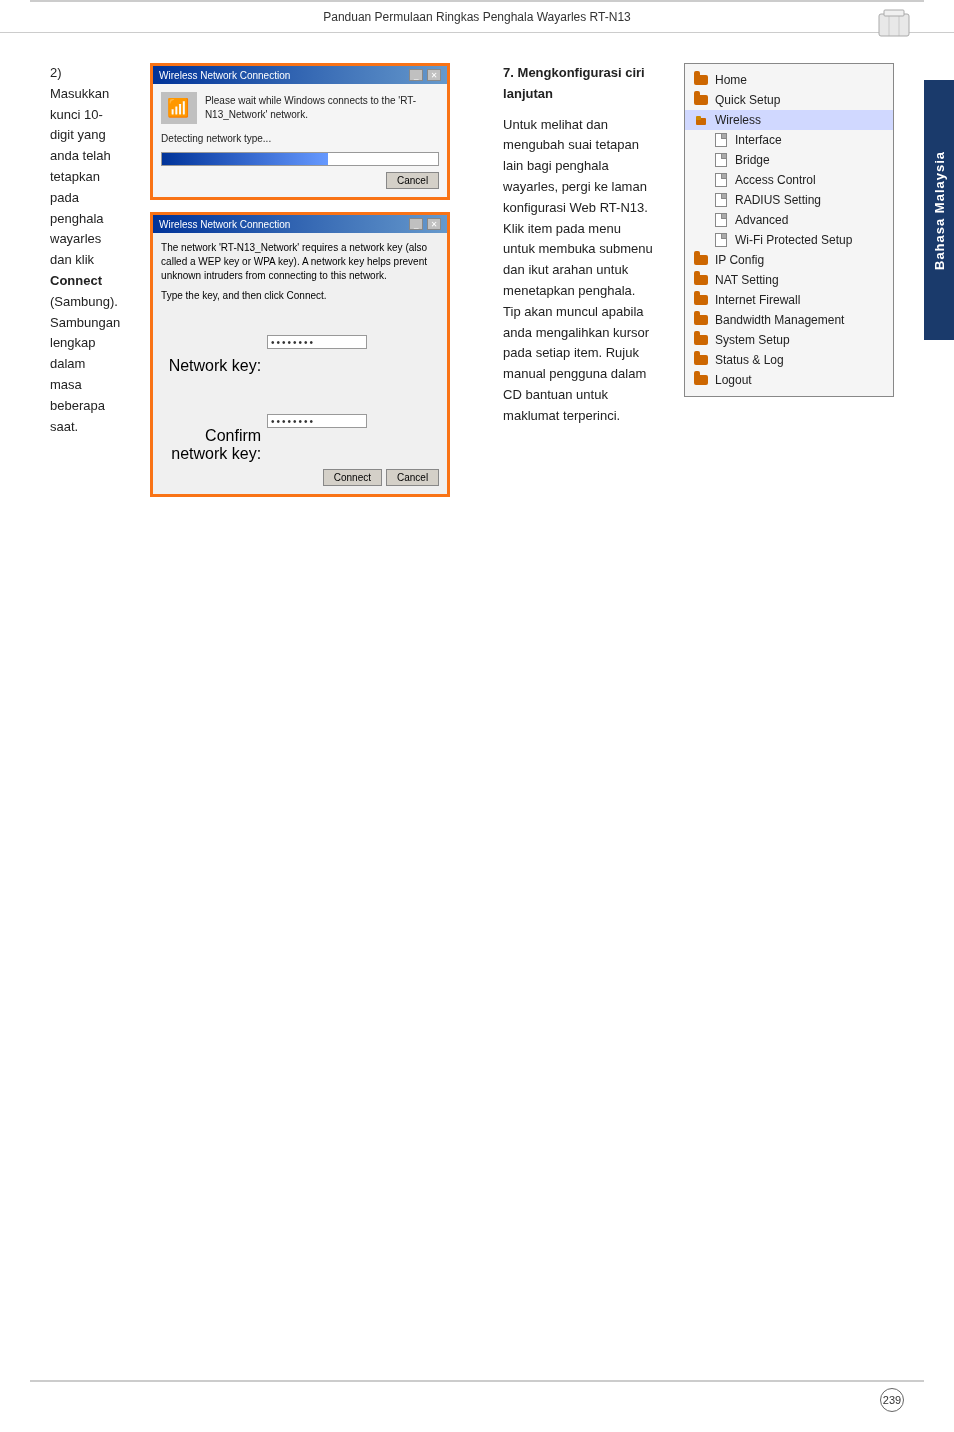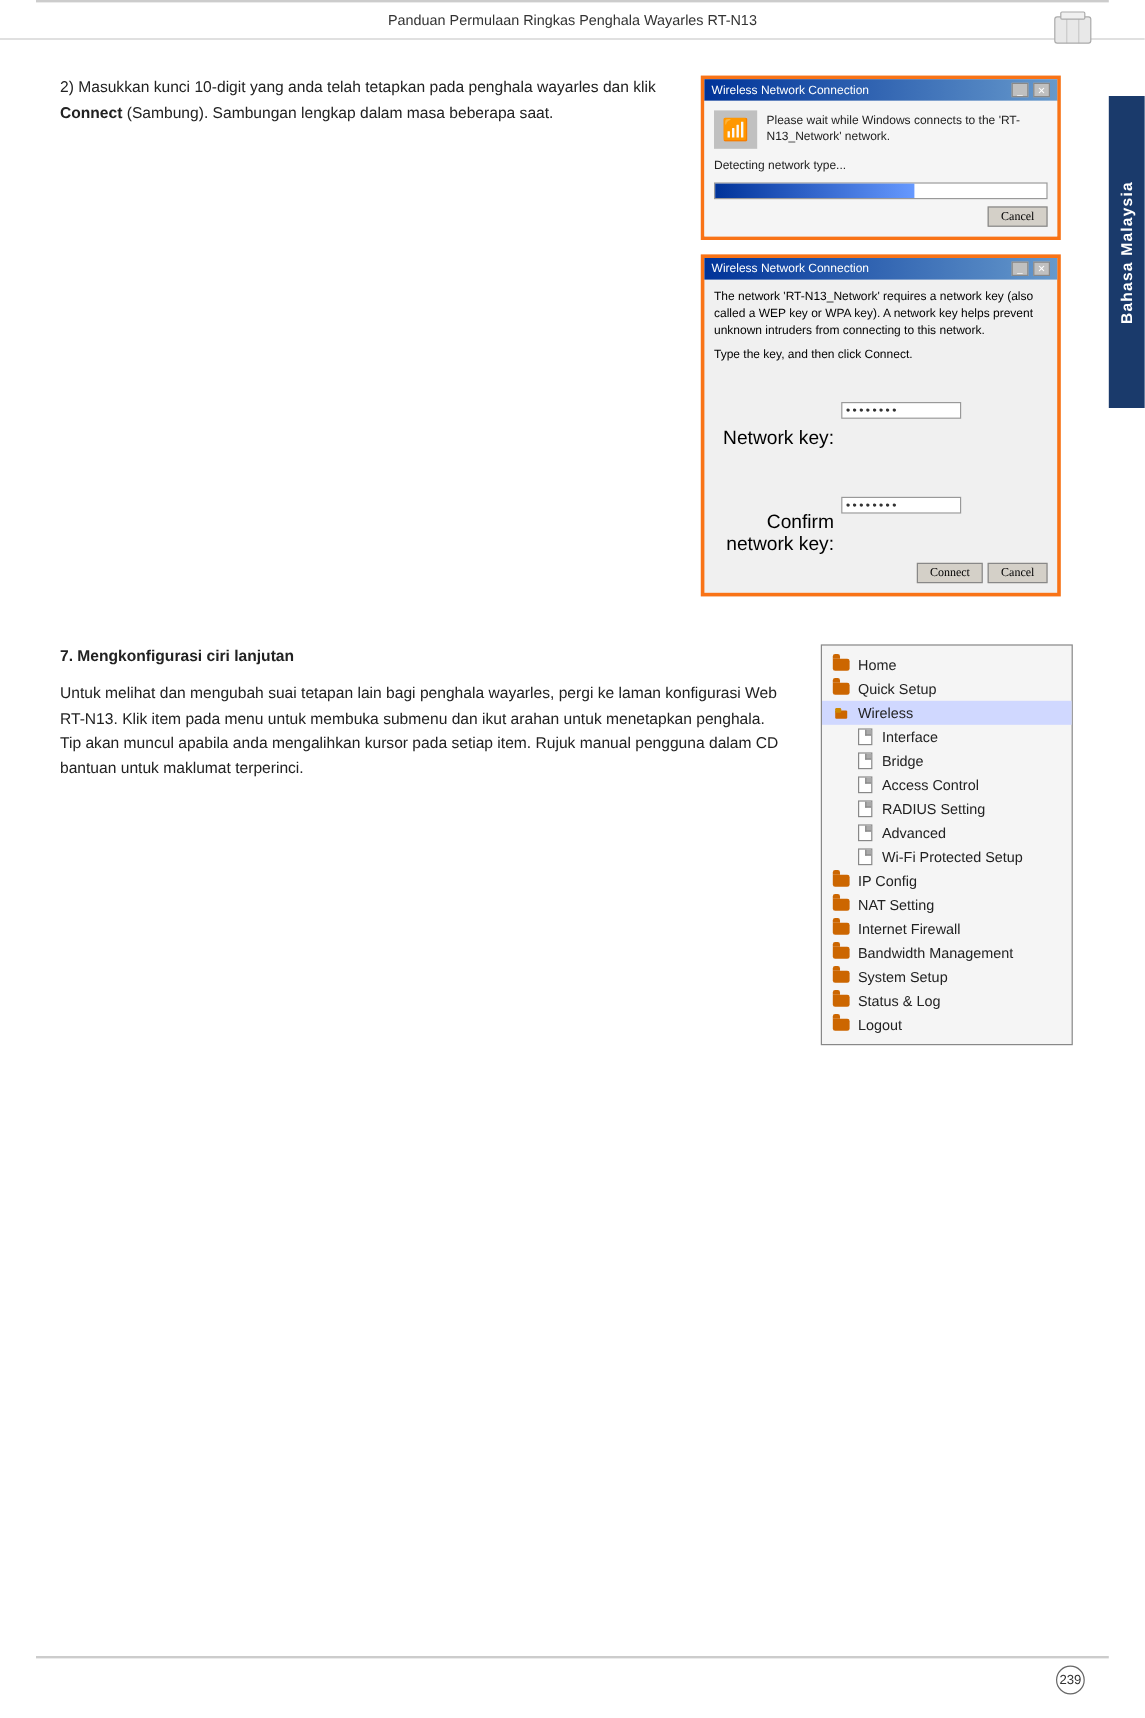--- a/index.html
+++ b/index.html
@@ -59,21 +59,20 @@
       display: flex;
       align-items: center;
       justify-content: center;
       z-index: 10;
     }
 
     
     .main-content {
       padding: 20px 60px 20px 50px;
       display: flex;
-      flex-direction: column;
     }
 
     
     .section-2 {
       display: flex;
       flex-direction: row;
       gap: 30px;
       margin-bottom: 30px;
       margin-top: 10px;
     }
@@ -162,21 +161,20 @@
       justify-content: flex-end;
       gap: 4px;
       margin-top: 6px;
     }
     .dialog-btn {
       background: #d4d0c8;
       border: 1px solid #888;
       padding: 2px 10px;
       font-size: 10px;
       cursor: pointer;
-      font-family: Liberation Serif, serif;
     }
 
     
     .dialog2-body {
       padding: 8px;
       font-size: 10px;
     }
     .dialog2-body p {
       margin-bottom: 6px;
       line-height: 1.4;
@@ -214,20 +212,21 @@
       display: flex;
       flex-direction: row;
       gap: 30px;
       margin-top: 10px;
     }
     .section-7-text {
       flex: 1;
       font-size: 13px;
       line-height: 1.6;
       color: #222;
+      margin-left: 43px;
     }
     .section-7-text h3 {
       font-size: 13px;
       font-weight: bold;
       margin-bottom: 10px;
     }
     .section-7-screenshot {
       flex-shrink: 0;
       width: 210px;
     }

